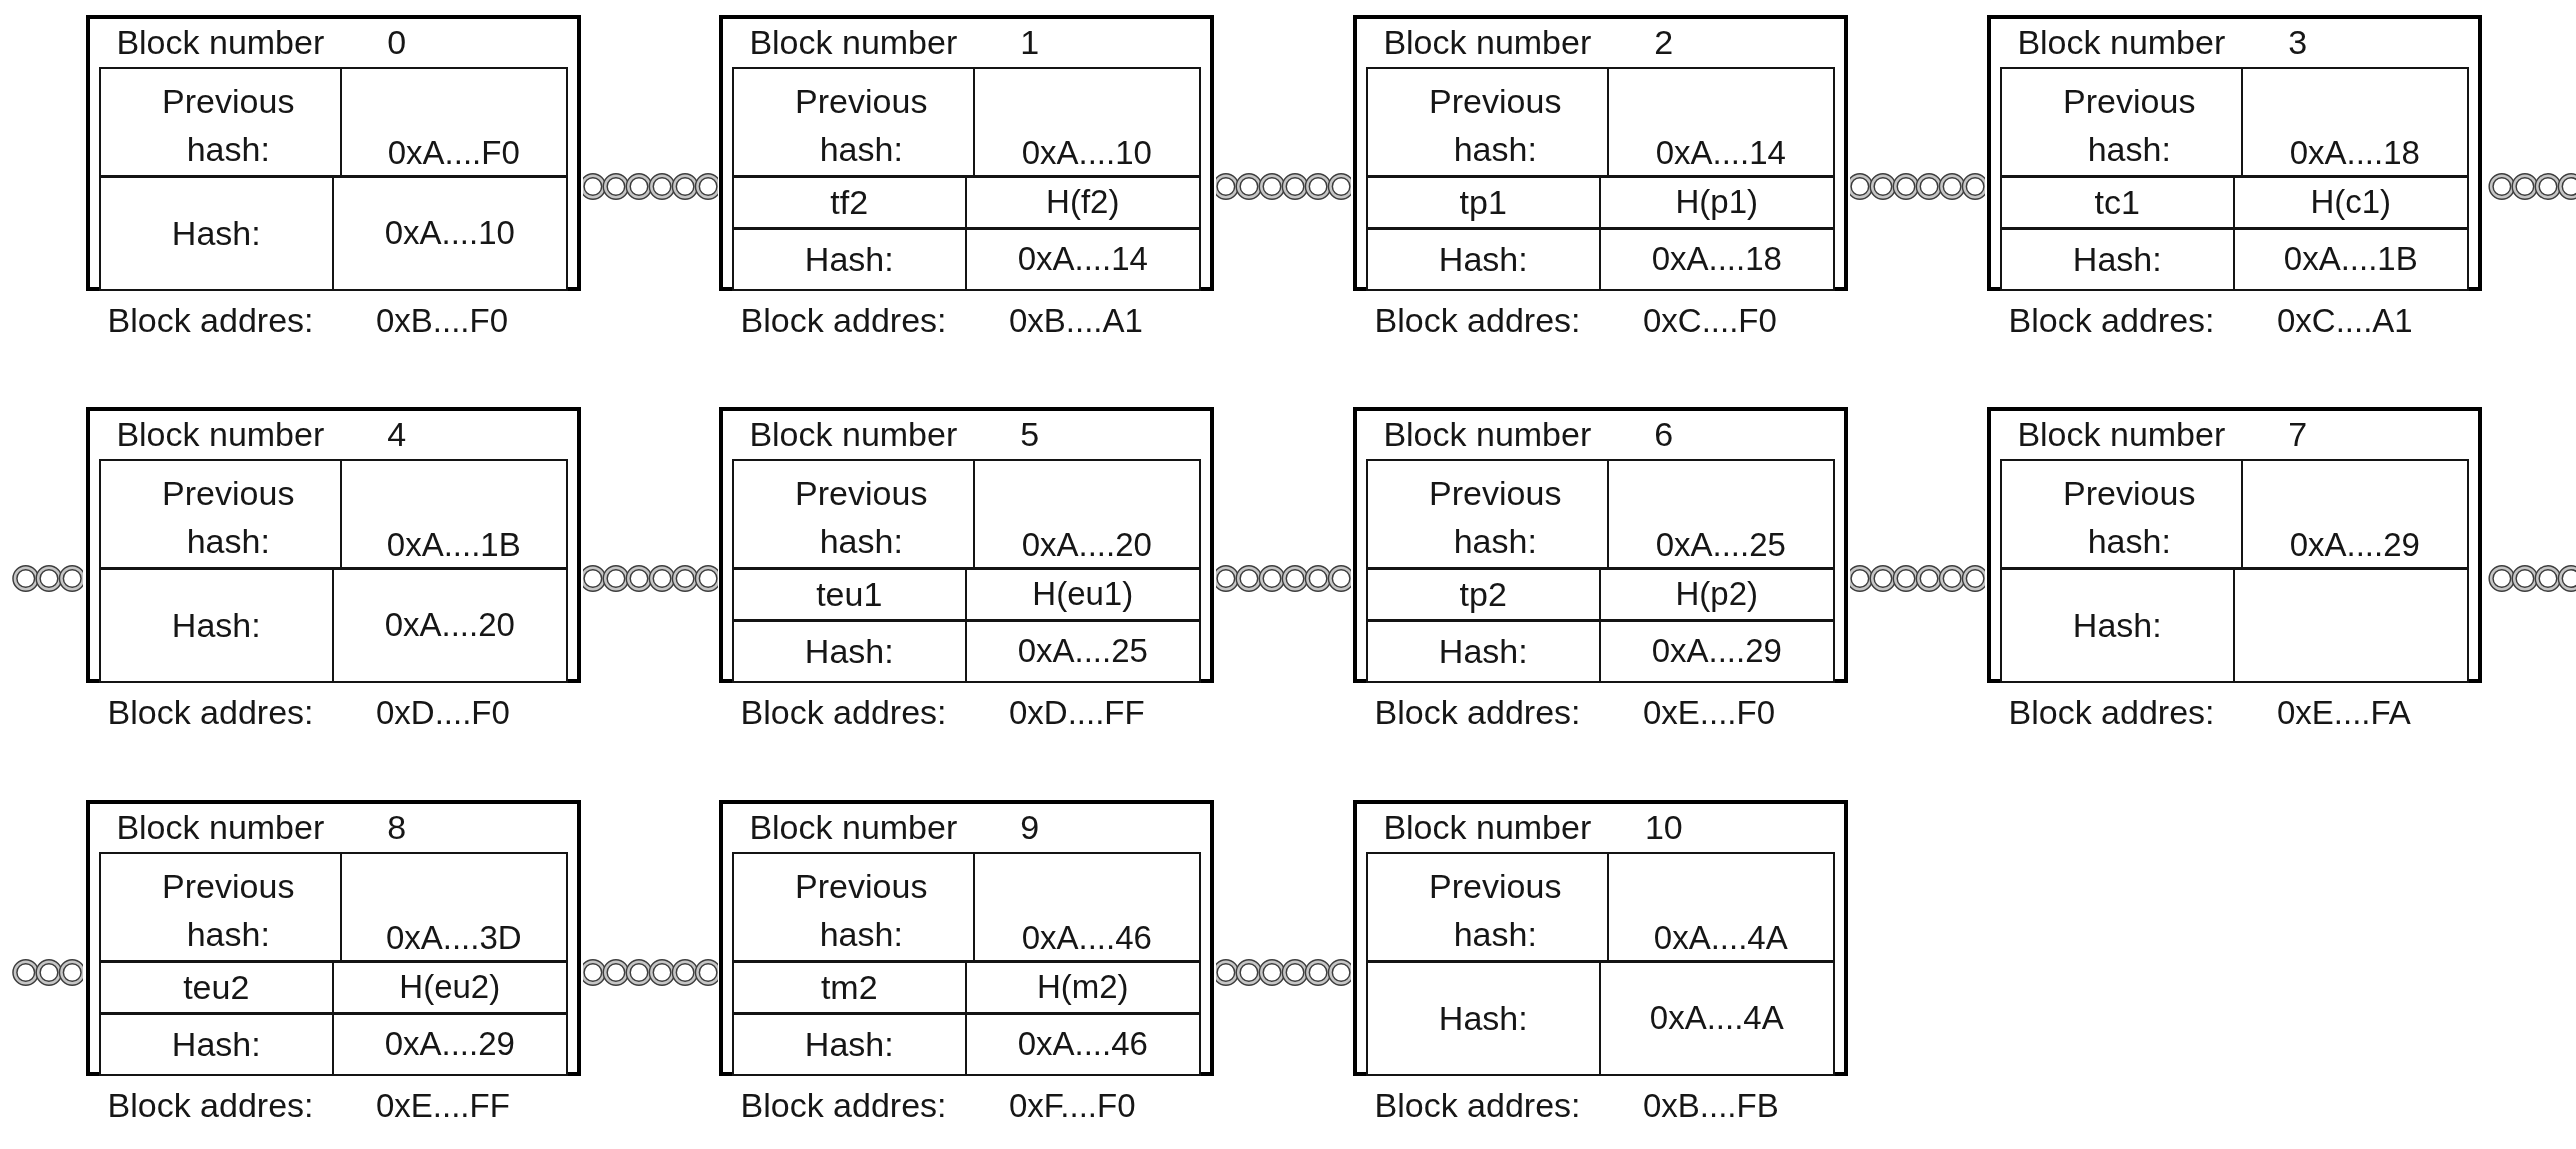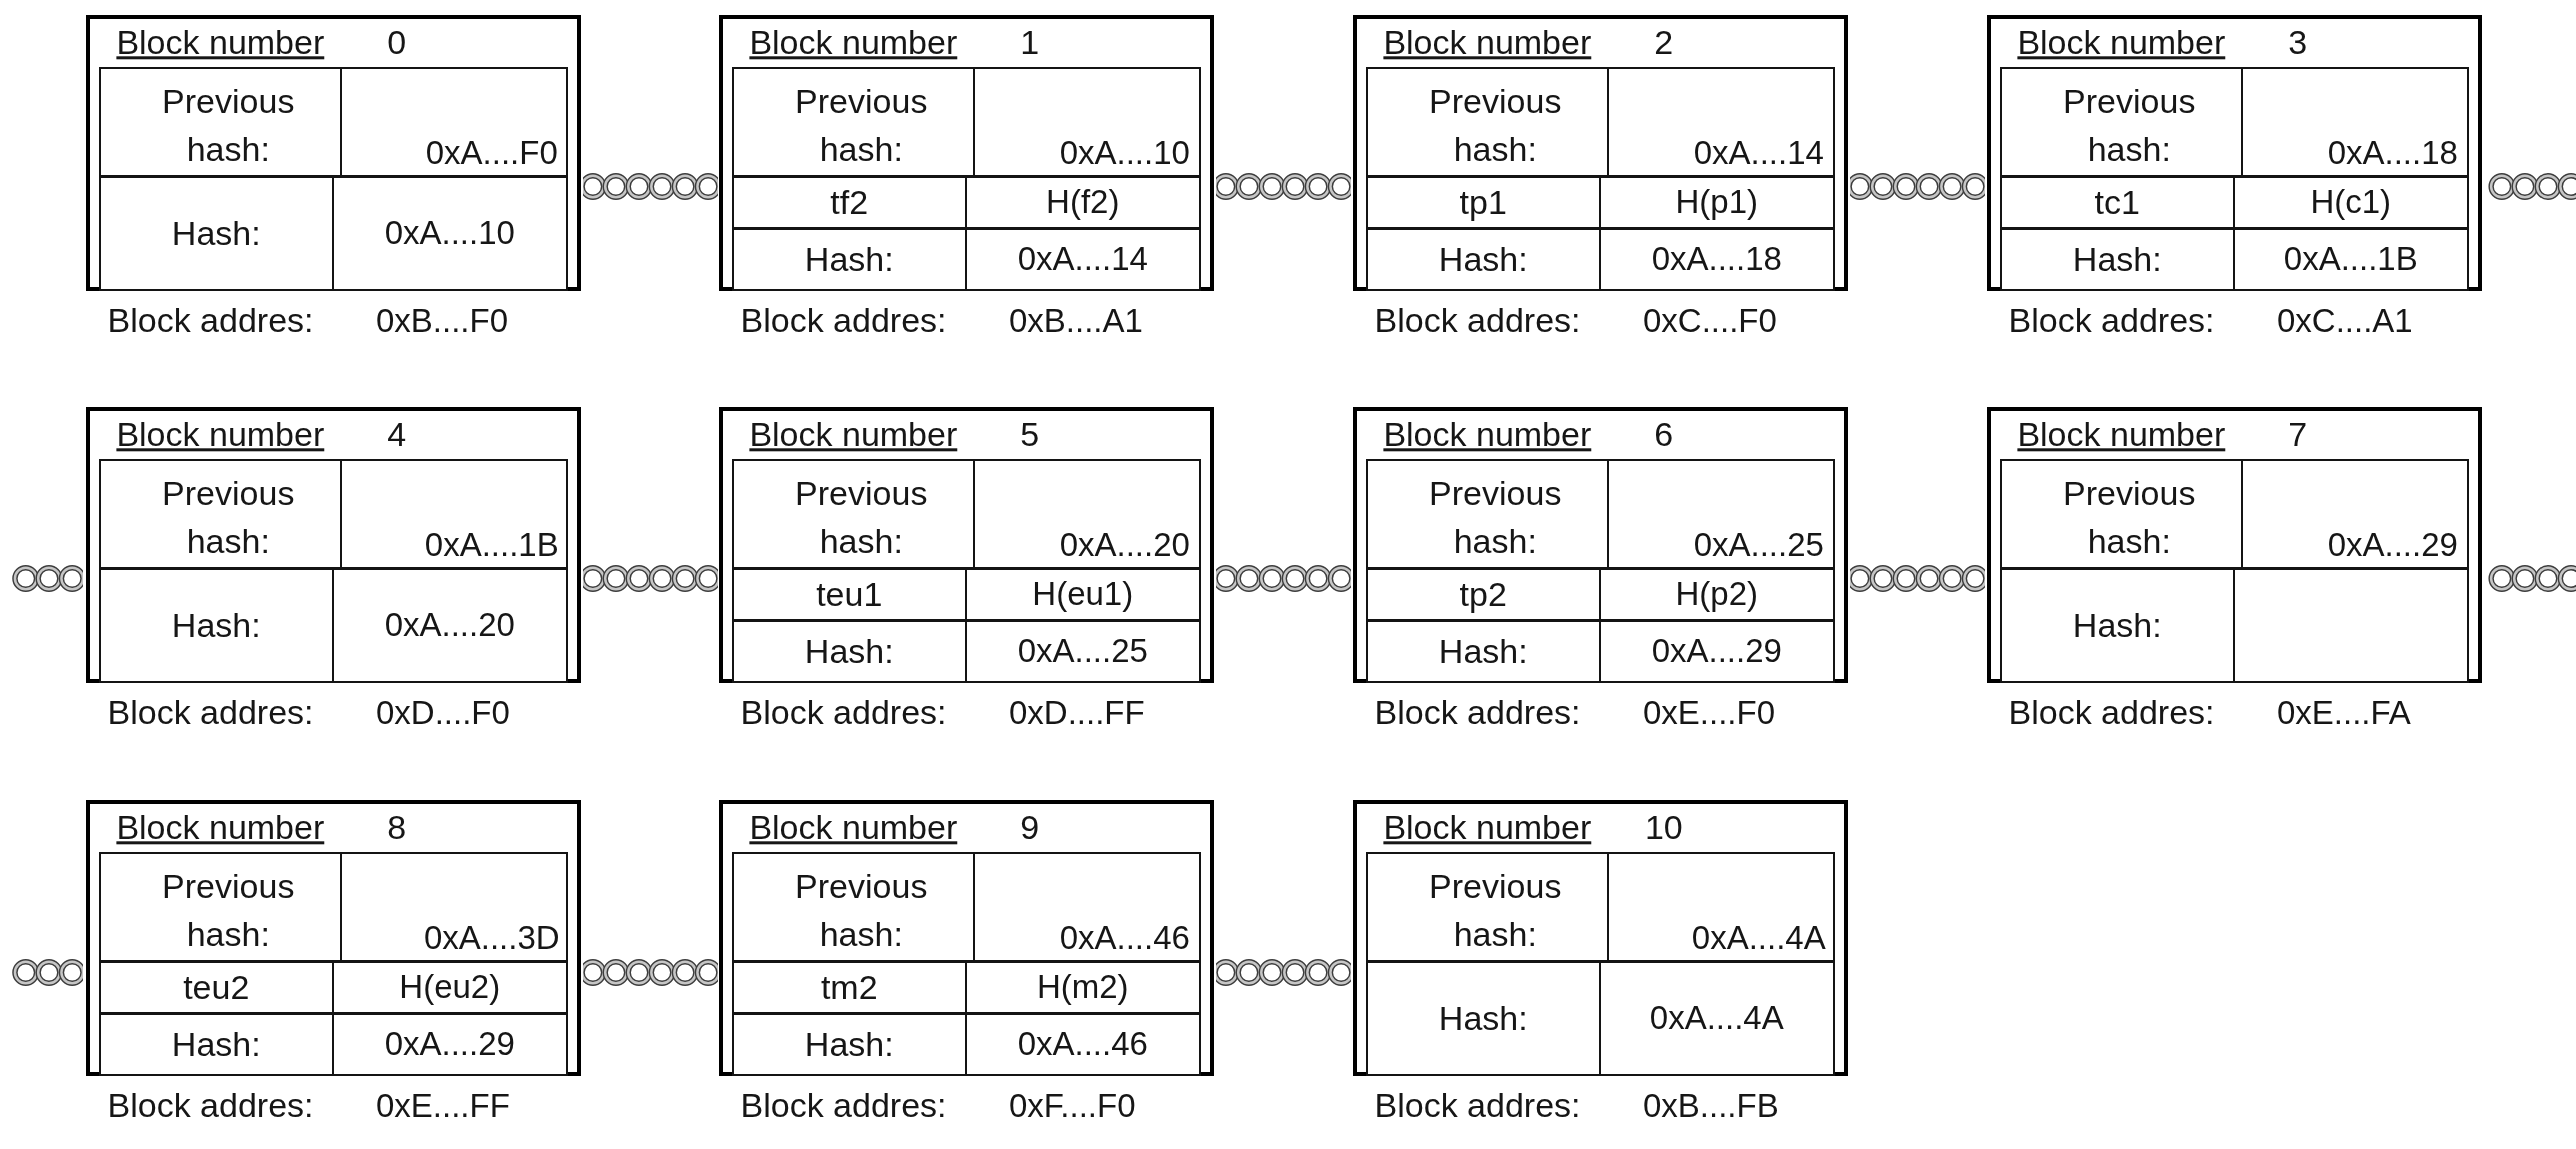--- a/index.html
+++ b/index.html
@@ -19,42 +19,42 @@
     position: absolute; left: 0; top: 0;
     width: 495px; height: 276px;
     border: 4.1px solid #000;
     background: #fff;
   }
 
   .t { font-size: 34px; line-height: 1.1; white-space: nowrap; }
   .val { font-size: 33px; }
 
   .hdr { position: relative; height: 48px; }
-  .hdr .lbl { position: absolute; left: 26.4px; top: 50%; transform: translateY(-50%); text-decoration: underline; }
+  .hdr .lbl { position: absolute; left: 26.4px; top: 50%; transform: translateY(-50%); }
   .hdr .num { position: absolute; left: 63%; top: 50%; transform: translate(-50%,-50%); }
 
   .tbl {
     position: absolute; left: 9px; right: 9px; top: 48px; bottom: -4.1px;
     border: 2.5px solid #141414;
     background: #fff;
     display: flex; flex-direction: column;
   }
   .row { display: flex; }
   .row .cell { flex: 0 0 50%; display: flex; align-items: center; justify-content: center; }
   .row .cell.left { border-right: 2.5px solid #141414; }
   .r1 { height: 106px; padding-left: 16px; }
   .r2 { height: 52px; border-top: 3.3px solid #141414; }
   .r3 { flex: 1 1 auto; border-top: 3.3px solid #141414; }
 
   .r1 .cell.prev {
     flex-direction: column; align-items: center; justify-content: flex-start;
     padding-top: 8.3px;
   }
   .r1 .cell.prev .t { line-height: 48px; }
-  .r1 .cell.prevval { align-items: flex-end; padding-bottom: 3.3px; margin-left: 38px; }
+  .r1 .cell.prevval { align-items: flex-end; padding-bottom: 3.3px; }
 
   .addr { position: absolute; left: 0; top: 285px; width: 495px; height: 41px; }
   .addr .t { position: absolute; top: 50%; transform: translateY(-50%); }
   .addr .albl { left: 21.5px; }
   .addr .aval { left: 290px; }
 
   .chain { position: absolute; height: 43px; }
   .chain svg { display: block; width: 100%; height: 100%; }
 </style>
 </head>

